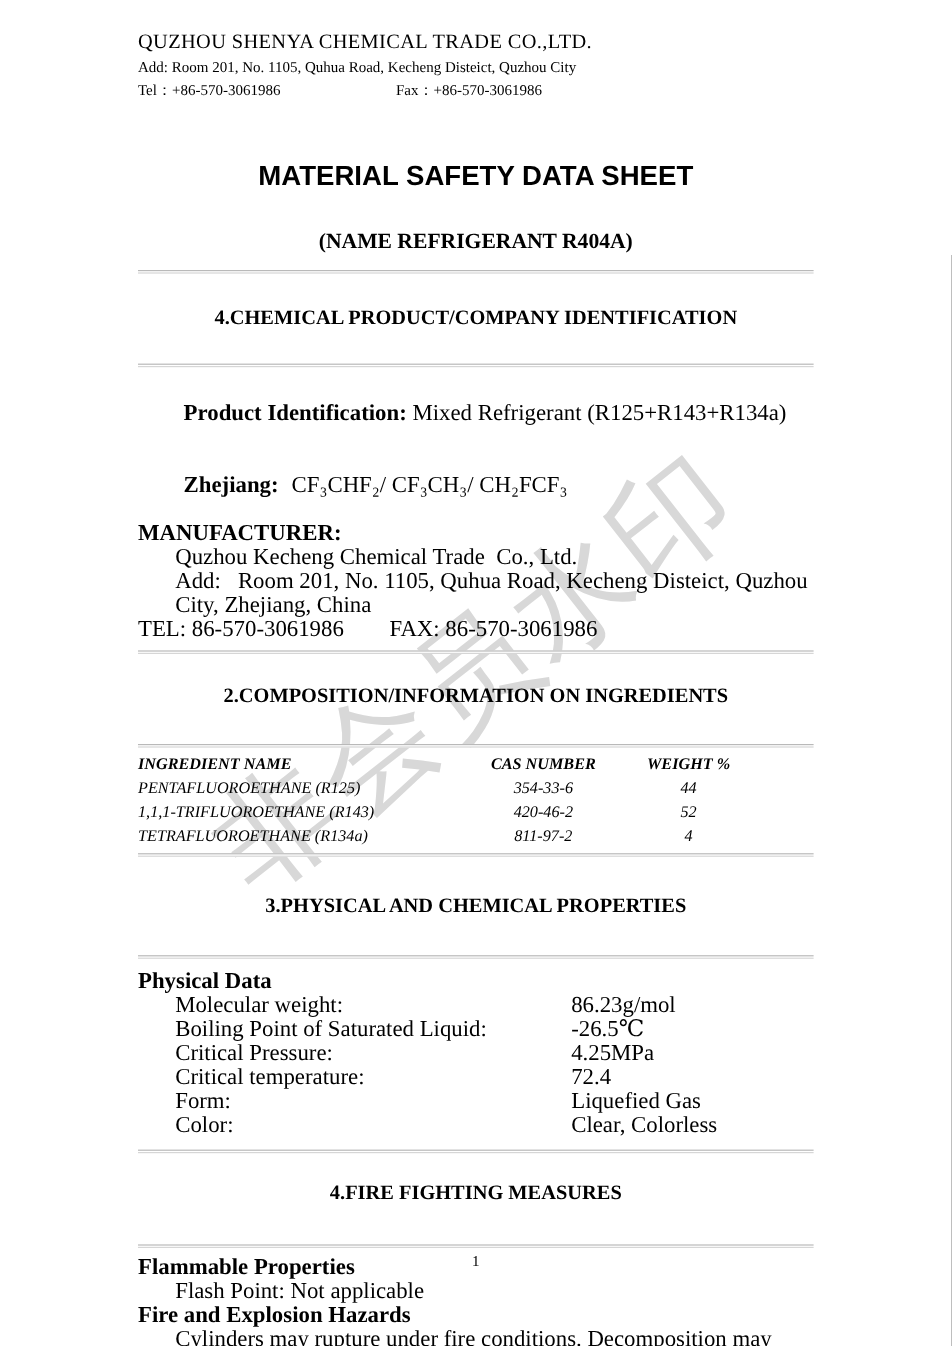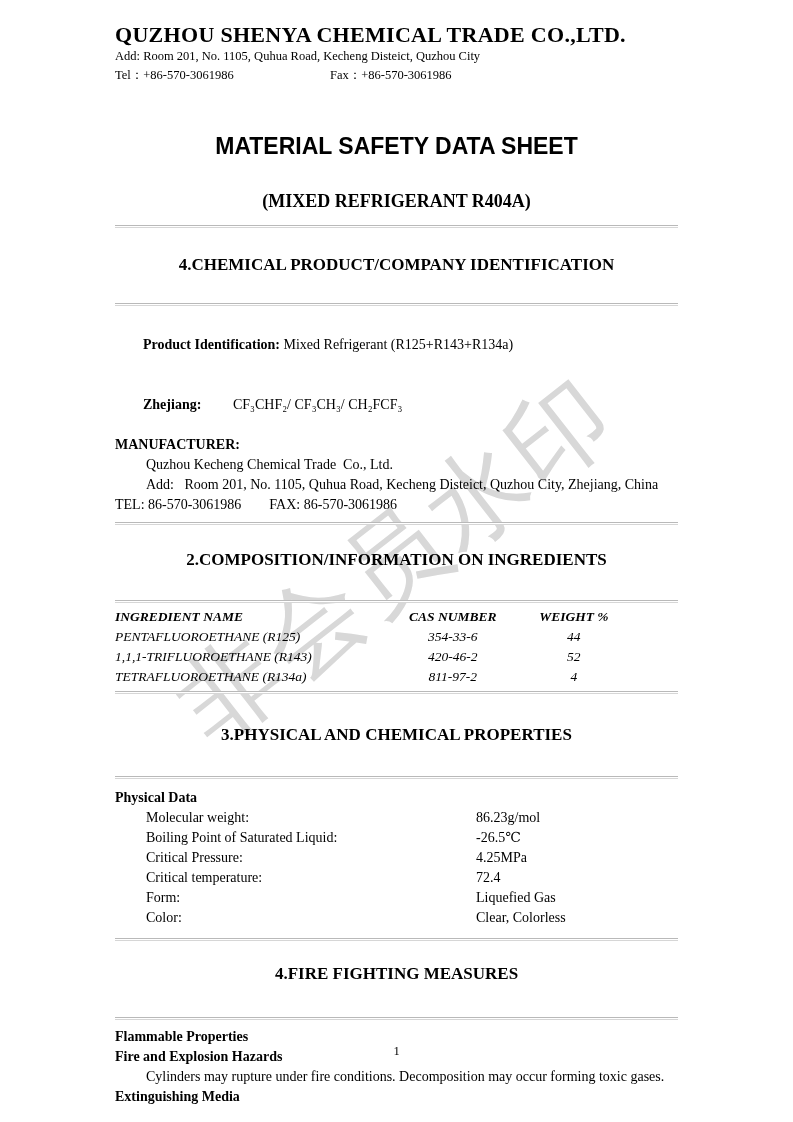--- a/index.html
+++ b/index.html
@@ -15,21 +15,21 @@
   }
   .watermark {
     position:absolute; left:50%; top:50%;
     transform:translate(-50%,-50%) rotate(-38deg);
     font-size:100px; letter-spacing:4px; white-space:nowrap;
     color:#d8d8d8; z-index:0; pointer-events:none;
     font-family:"DejaVu Sans","Liberation Sans",sans-serif;
   }
   .content { position:absolute; inset:0; padding:24px 115px 0 115px; z-index:1; }
 
-  .company-name { font-size:22px; font-weight:bold; line-height:22px; letter-spacing:0.3px; }
+  .company-name { font-size:17px; font-weight:normal; line-height:22px; letter-spacing:0.3px; }
   .letterhead-line { font-size:12.5px; line-height:17px; margin-top:2px; white-space:pre-wrap; }
   .telfax { display:flex; }
   .telfax .tel { width:215px; }
 
   .doc-title {
     margin-top:48px; text-align:center;
     font-family:"Liberation Sans","DejaVu Sans",sans-serif;
     font-size:23px; font-weight:bold; line-height:28px;
   }
   .doc-subtitle { margin-top:30px; text-align:center; font-size:18px; font-weight:bold; line-height:22px; }
@@ -43,21 +43,21 @@
   .rule6 { margin-top:30px; }
   .rule7 { margin-top:10px; }
   .rule8 { margin-top:32px; }
 
   .section-heading { text-align:center; font-size:17px; font-weight:bold; line-height:22px; }
   .sh1 { margin-top:26px; }
   .sh2 { margin-top:24px; }
   .sh3 { margin-top:30px; }
   .sh4 { margin-top:22px; }
 
-  .body-block { font-size:14px; line-height:20px; }
+  .body-block { font-size:19px; line-height:20px; }
   .blk1 { margin-top:9px; }
   .body-line { white-space:pre-wrap; }
   .b { font-weight:bold; }
   .indent { padding-left:31px; }
   .formula-label { display:inline-block; width:90px; font-weight:bold; }
   .formula-value { font-family:"Liberation Serif","DejaVu Serif","DejaVu Sans",serif; }
 
   .ing-table { margin-top:4px; font-size:13.5px; line-height:20px; }
   .ing-row { display:grid; grid-template-columns:47% 26% 17% 10%;font-style:italic; }
   .ing-row .c2, .ing-row .c3 { text-align:center; }
@@ -87,21 +87,21 @@
     <div>
       <div class="company-name">QUZHOU SHENYA CHEMICAL TRADE CO.,LTD.</div>
       <div class="letterhead-line">Add: Room 201, No. 1105, Quhua Road, Kecheng Disteict, Quzhou City</div>
       <div class="letterhead-line telfax">
         <span class="tel">Tel：+86-570-3061986</span>
         <span>Fax：+86-570-3061986</span>
       </div>
     </div>
 
     <div class="doc-title">MATERIAL SAFETY DATA SHEET</div>
-    <div class="doc-subtitle">(MIXED REFRIGERANT R404A)</div>
+    <div class="doc-subtitle">(NAME REFRIGERANT R404A)</div>
 
     <div class="rule rule1"></div>
 
     <div class="section-heading sh1">4.CHEMICAL PRODUCT/COMPANY IDENTIFICATION</div>
     <div class="rule rule2"></div>
 
     <div class="body-block blk1">
       <div class="body-line">
         <span class="b">Product Identification:</span><span> Mixed Refrigerant (R125+R143+R134a)</span>
       </div>
@@ -179,20 +179,21 @@
       </div>
     </div>
 
     <div class="rule rule7"></div>
 
     <div class="section-heading sh4">4.FIRE FIGHTING MEASURES</div>
     <div class="rule rule8"></div>
 
     <div class="body-block blk4">
       <div class="body-line b">Flammable Properties</div>
+      <div class="body-line indent">Flash Point: Not applicable</div>
       <div class="body-line b">Fire and Explosion Hazards</div>
       <div class="body-line indent">Cylinders may rupture under fire conditions. Decomposition may occur forming toxic gases.</div>
       <div class="body-line b">Extinguishing Media</div>
     </div>
 
   </div>
 
   <div class="page-number">1</div>
 
 </div>

